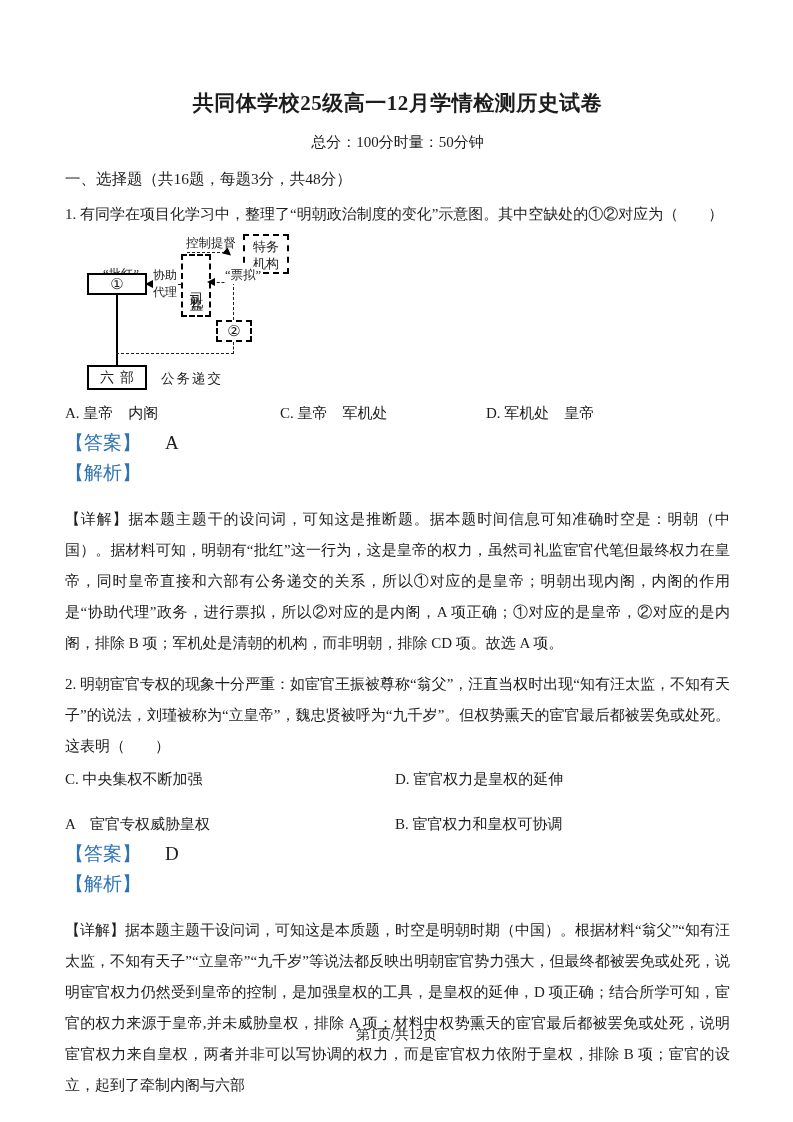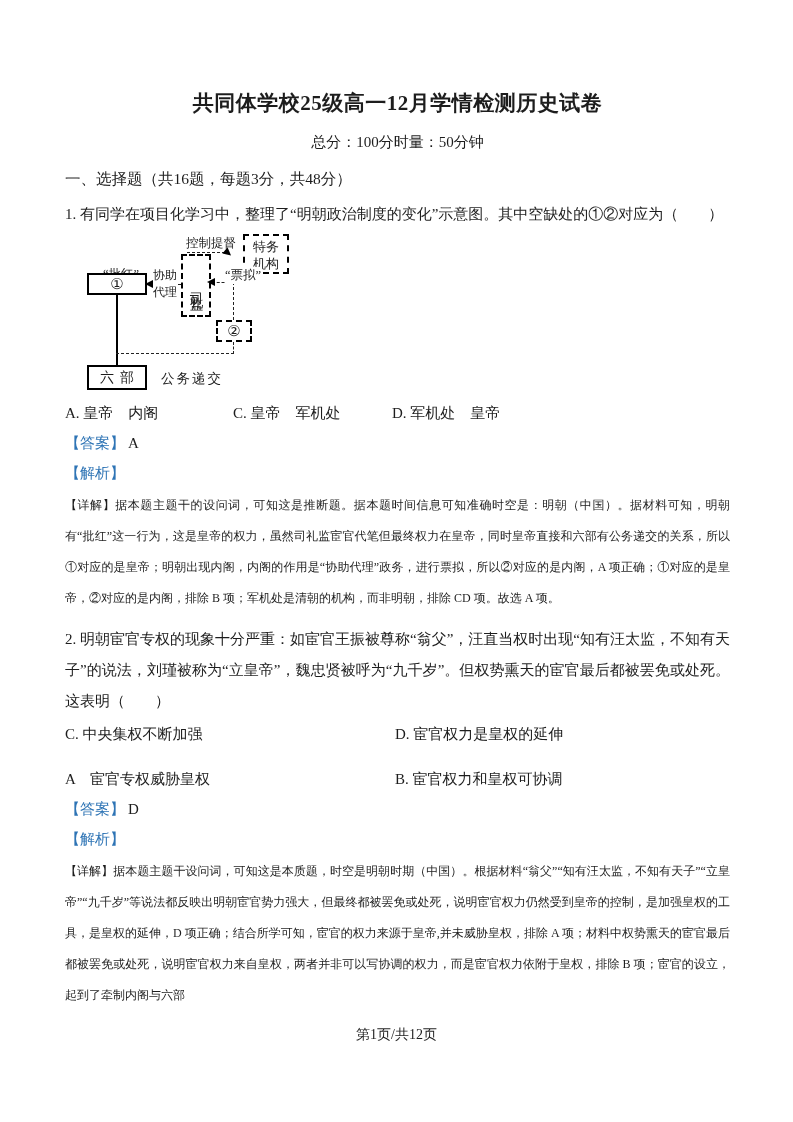--- a/index.html
+++ b/index.html
@@ -9,25 +9,25 @@
     background:#fff;
     font-family:"Liberation Serif","DejaVu Serif",serif;
     color:#1d1d1d;
     overflow:hidden;
   }
   .content{padding:88px 63px 0 65px;}
   .title{text-align:center;font-size:21px;font-weight:bold;line-height:30px;letter-spacing:.5px;}
   .subtitle{text-align:center;font-size:15px;line-height:22px;margin-top:13px;}
   .section-heading{font-size:15.5px;line-height:24px;margin-top:14px;}
   .stem{font-size:15px;line-height:31px;margin-top:8px;text-align:justify;}
-  .detail{font-size:12px;line-height:31px;margin-top:6px;text-align:justify;}
-  .ansline{display:flex;align-items:baseline;font-size:15px;line-height:22px;margin-top:8px;}
+  .detail{font-size:15px;line-height:31px;margin-top:20px;text-align:justify;}
+  .ansline{display:flex;align-items:baseline;font-size:19px;line-height:22px;margin-top:8px;gap:21px;}
   .blue{color:#2e74b5;}
   .ansval{margin-left:3px;color:#1d1d1d;}
-  .opts-row{display:flex;font-size:15px;line-height:22px;margin-top:6px;}
+  .opts-row{display:flex;font-size:15px;line-height:22px;margin-top:6px;gap:47px;}
   .opts-row .o1{width:168px;}
   .opts-row .o2{width:163px;}
   .opts-row .o3{width:159px;}
   .opts-grid{font-size:15px;margin-top:6px;}
   .opts-grid .row{display:flex;line-height:22px;}
   .opts-grid .row + .row{margin-top:23px;}
   .opts-grid .cell-l{width:330px;}
   
   .diag{position:relative;width:310px;height:162px;margin:4px 0 2px 10px;font-family:inherit;}
   .diag .lbl{position:absolute;white-space:nowrap;background:#fff;z-index:2;}

